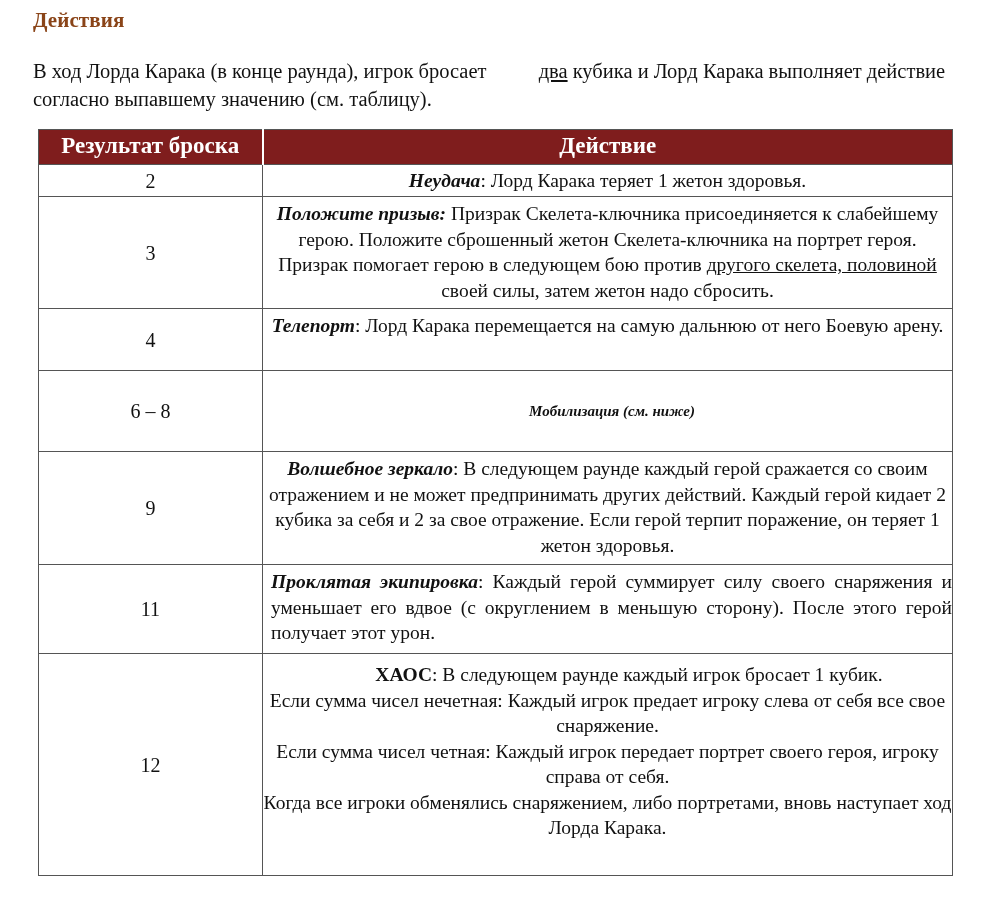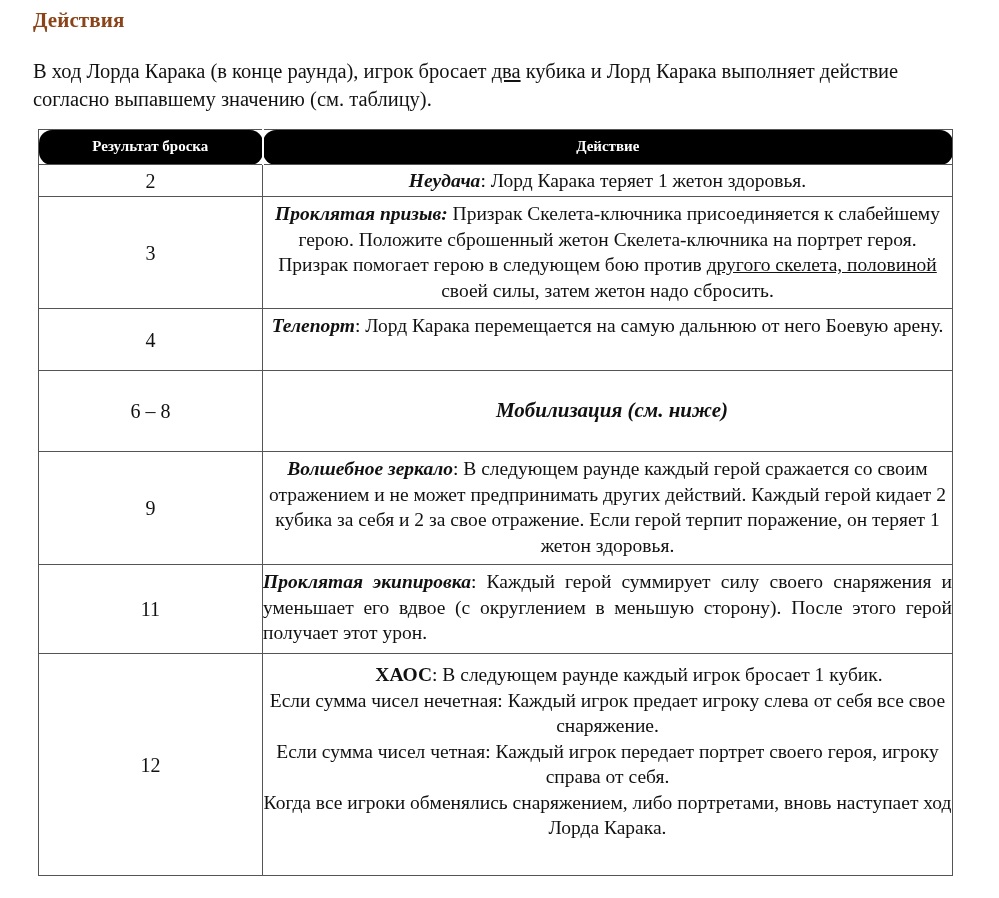--- a/index.html
+++ b/index.html
@@ -40,21 +40,21 @@
 
   .intro {
     position: absolute;
     left: 33px;
     top: 36px;
     width: 925px;
     font-size: 20.5px;
     line-height: 28px;
     color: #111111;
   }
-  .intro u { text-decoration: underline; }
+  .intro u { text-decoration: underline; margin-left: 47px; }
 
   
   .table-wrap {
     position: absolute;
     left: 38px;
     top: 129px;
     width: 914px;
   }
 
   table.rules {
@@ -68,29 +68,28 @@
 
   table.rules th,
   table.rules td {
     border: 1px solid #555555;
     vertical-align: middle;
     padding: 0;
   }
 
   
   thead th {
-    background: #000000;
+    background: #7f1d1d;
     color: #ffffff;
     font-weight: bold;
-    font-size: 15px;
+    font-size: 23px;
     text-align: center;
     height: 34px;
     border-color: #9c4a18;
     border-bottom: 1px solid #555555;
-    border-radius: 13px;
   }
   thead th.th-roll {
     border-right: 2px solid #ffffff;
   }
   thead th .th-inner { display: block; padding: 2px 4px 4px; }
 
   
   td.roll {
     text-align: center;
     font-size: 20px;
@@ -98,36 +97,36 @@
     line-height: 1.2;
   }
 
   
   td.action {
     padding: 4px 9px 6px 9px;
     font-size: 19.5px;
     line-height: 25.5px;
     text-align: center;
   }
-  td.action.justify { text-align: justify; text-align-last: left; }
+  td.action.justify { text-align: justify; text-align-last: left; padding-left: 8px; }
 
   td.action .lead {
     font-weight: bold;
     font-style: italic;
   }
   td.action .lead-plain {
     font-weight: bold;
     font-style: normal;
     margin-left: 43px;
   }
   td.action u { }
   td.action .big-italic {
     font-weight: bold;
     font-style: italic;
-    font-size: 21px;
+    font-size: 15px;
   }
   td.action .line { display: block; }
 
   
   tr.r2  td { height: 31px; }
   tr.r3  td { height: 107px; }
   tr.r4  td { height: 57px; }
   tr.r58 td { height: 80px; }
   tr.r9  td { height: 108px; }
   tr.r10 td { height: 31px; }
@@ -168,21 +167,21 @@
       </thead>
       <tbody>
 
         <tr class="r2">
           <td class="roll">2</td>
           <td class="action"><span class="lead">Неудача</span><span>: Лорд Карака теряет 1 жетон здоровья.</span></td>
         </tr>
 
         <tr class="r3">
           <td class="roll">3</td>
-          <td class="action"><span class="lead">Проклятая призыв:</span><span> Призрак Скелета-ключника присоединяется к слабейшему герою. Положите сброшенный жетон Скелета-ключника на портрет героя. Призрак  помогает герою в следующем бою против </span><u>другого скелета, половиной</u><span> своей силы, затем жетон надо сбросить.</span></td>
+          <td class="action"><span class="lead">Положите призыв:</span><span> Призрак Скелета-ключника присоединяется к слабейшему герою. Положите сброшенный жетон Скелета-ключника на портрет героя. Призрак  помогает герою в следующем бою против </span><u>другого скелета, половиной</u><span> своей силы, затем жетон надо сбросить.</span></td>
         </tr>
 
         <tr class="r4">
           <td class="roll">4</td>
           <td class="action"><span class="lead">Телепорт</span><span>: Лорд Карака перемещается на самую дальнюю от него Боевую арену.</span></td>
         </tr>
 
         <tr class="r58">
           <td class="roll">6 – 8</td>
           <td class="action"><span class="big-italic">Мобилизация (см. ниже)</span></td>

